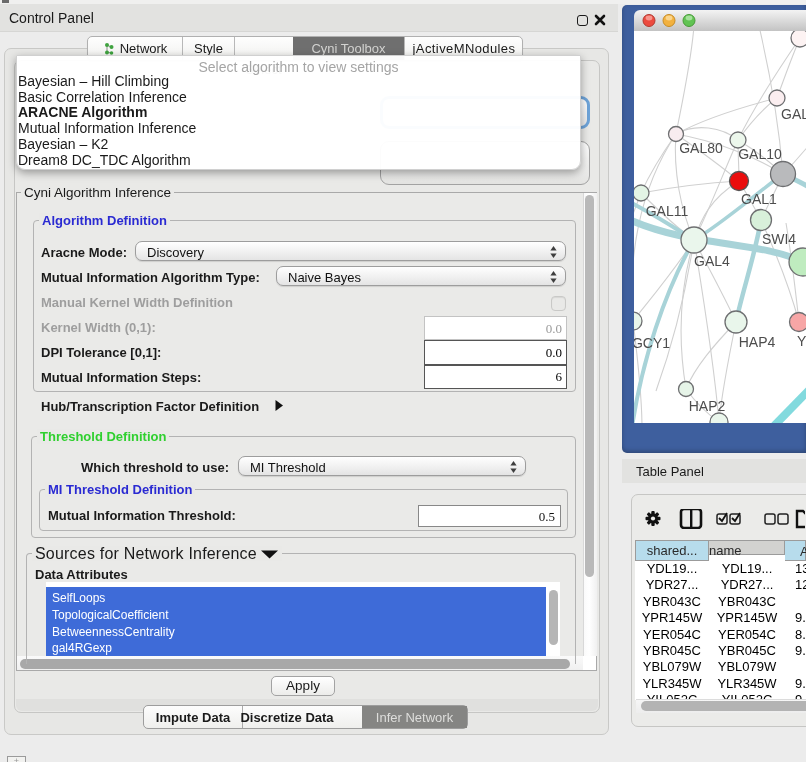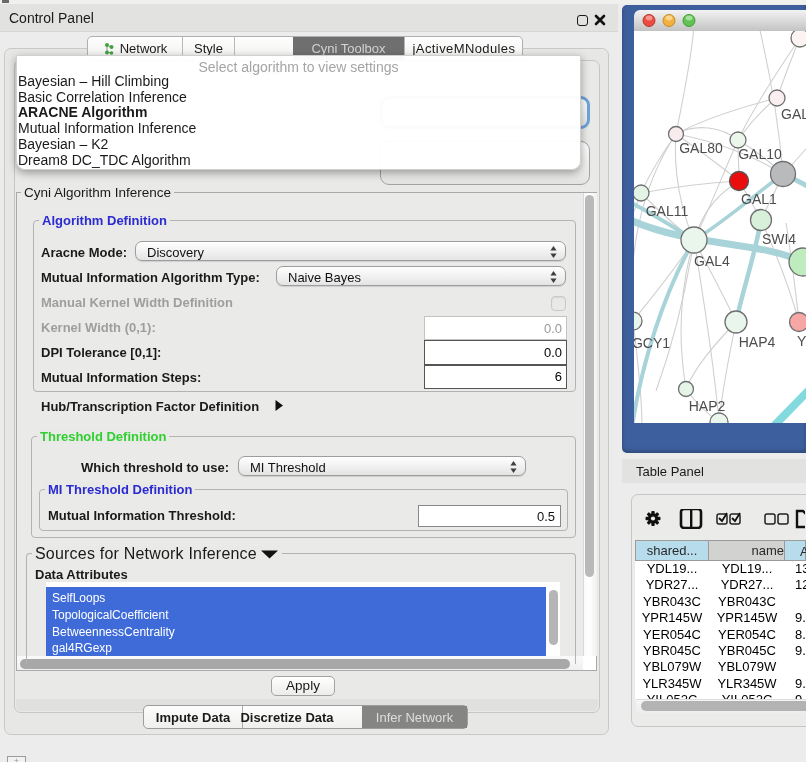--- a/index.html
+++ b/index.html
@@ -5,21 +5,21 @@
   html,body{margin:0;padding:0;}
   body{font-family:"Liberation Sans",sans-serif;}
   #root{position:relative;width:806px;height:762px;overflow:hidden;background:#ececec;font-size:13px;color:#1a1a1a;}
   .abs{position:absolute;}
   .tbox{position:absolute;border:1px solid #b3b3b3;border-radius:4px;}
   .ttitle{position:absolute;top:-8px;padding:0 3px;background:#e9e9e7;line-height:15px;white-space:nowrap;font-size:16px;}
   .lbl{position:absolute;font-weight:bold;white-space:nowrap;}
   .combo{position:absolute;border:1px solid #9d9d9d;border-radius:7px;background:linear-gradient(#ffffff,#efefef 60%,#e4e4e4);box-shadow:0 1px 1px rgba(0,0,0,0.12);}
   .combo .ct{position:absolute;left:11px;top:2.5px;font-size:13px;color:#111;}
   .carr{position:absolute;right:8px;top:4px;width:7px;height:12px;}
-  .tf{position:absolute;background:#ffffff;}
+  .tf{position:absolute;background:#ffffff;font-family:Liberation Serif, serif;}
   .tf span{position:absolute;right:6px;top:2px;font-size:13px;}
   .seg{position:absolute;top:0;bottom:0;display:flex;align-items:center;justify-content:center;white-space:nowrap;}
 </style>
 </head>
 <body>
 <div id="root">
 
   <div class="abs" style="left:0;top:0;width:806px;height:4px;background:#f0f0ef;"></div>
   <div class="abs" style="left:2px;top:0;width:7px;height:3px;background:#6b6b6b;"></div>
 
@@ -268,21 +268,21 @@
         <rect x="133" y="5" width="10" height="10" rx="2"></rect>
       </g>
       <path d="M74 9 L77 12 L82 4" fill="none" stroke="#111" stroke-width="1.8"></path>
       <path d="M87 9 L90 12 L95 4" fill="none" stroke="#111" stroke-width="1.8"></path>
       <path d="M152 2 L158 2 L162 6 L162 18 L152 18 Z" fill="none" stroke="#111" stroke-width="2.4"></path>
     </g>
   </svg>
 
   <div class="abs" style="left:635px;top:540px;width:171px;height:160px;background:#ffffff;"></div>
   <div class="abs" style="left:635px;top:540px;width:74px;height:21px;background:#b7dcec;border:1px solid #9b9b9b;box-sizing:border-box;text-align:center;line-height:20px;color:#2a2a2a;">shared...</div>
-  <div class="abs" style="left:709px;top:540px;width:76px;height:21px;background:#d2d2d0;border:1px solid #9b9b9b;border-left:none;box-sizing:border-box;text-align:right;line-height:20px;color:#2a2a2a;">name</div>
+  <div class="abs" style="left:709px;top:540px;width:76px;height:15px;background:#d2d2d0;border:1px solid #9b9b9b;border-left:none;box-sizing:border-box;text-align:left;line-height:20px;color:#2a2a2a;">name</div>
   <div class="abs" style="left:785px;top:540px;width:21px;height:21px;background:#b7dcec;border:1px solid #9b9b9b;border-left:none;box-sizing:border-box;color:#2a2a2a;">
       <span style="position:absolute;left:15px;top:3px;">A</span>
     </div>
   <div class="abs" style="left:635px;top:561px;width:74px;text-align:center;line-height:16.4px;color:#000;">YDL19...<br>YDR27...<br>YBR043C<br>YPR145W<br>YER054C<br>YBR045C<br>YBL079W<br>YLR345W<br>YIL052C</div>
   <div class="abs" style="left:709px;top:561px;width:76px;text-align:center;line-height:16.4px;color:#000;">YDL19...<br>YDR27...<br>YBR043C<br>YPR145W<br>YER054C<br>YBR045C<br>YBL079W<br>YLR345W<br>YIL052C</div>
   <div class="abs" style="left:795px;top:561px;width:40px;line-height:16.4px;color:#000;">13<br>12<br>&nbsp;<br>9.<br>8.<br>9.<br>&nbsp;<br>9.<br>9.</div>
 
   <div class="abs" style="left:636px;top:699px;width:170px;height:13px;background:linear-gradient(#f6f6f6,#ededed);border-top:1px solid #dcdcdc;"></div>
   <div class="abs" style="left:641px;top:701px;width:170px;height:10px;background:#b3b3b3;border-radius:5px;"></div>
 

